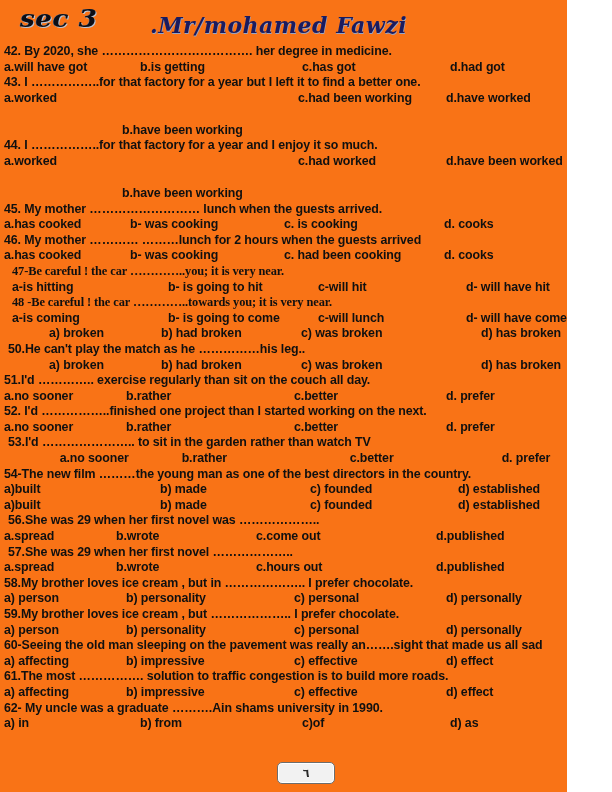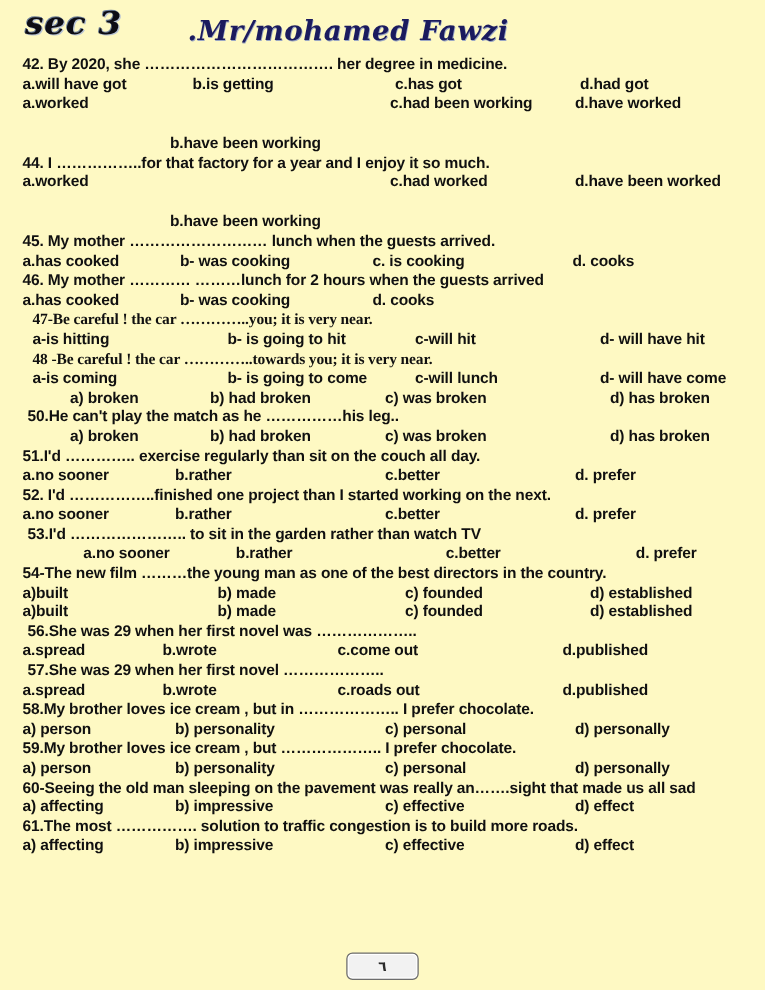--- a/index.html
+++ b/index.html
@@ -9,24 +9,24 @@
   body {
     width: 612px;
     height: 792px;
     background: #ffffff;
     font-family: "Liberation Sans", sans-serif;
     color: #111111;
     overflow: hidden;
     position: relative;
   }
   .page {
-    width: 612px;
+    width: 567px;
     height: 792px;
     position: relative;
-    background: #fef9c3;
+    background: #f97316;
   }
 
   
   .header {
     position: relative;
     height: 42px;
   }
   .sec-logo {
     position: absolute;
     left: 20px;
@@ -55,21 +55,21 @@
   }
 
   
   .content {
     position: absolute;
     left: 0;
     top: 44px;
     width: 612px;
   }
   .qblock {
-    padding: 0 10px 0 18px;
+    padding: 0 10px 0 4px;
   }
   .qline {
     font-size: 12.4px;
     font-weight: bold;
     line-height: 15.6px;
     white-space: nowrap;
     color: #101010;
     letter-spacing: -0.1px;
   }
   .qline.indent1 { padding-left: 8px; font-family: Liberation Serif, serif; }
@@ -163,20 +163,21 @@
       <div class="qline">42. By 2020, she ………………………………. her degree in medicine.</div>
       <div class="opts w-a">
         <span class="opt c0">a.will have got</span>
         <span class="opt c1">b.is getting</span>
         <span class="opt c2">c.has got</span>
         <span class="opt c3">d.had got</span>
       </div>
     </div>
 
     <div class="qblock">
+      <div class="qline">43. I ……………..for that factory for a year but I left it to find a better one.</div>
       <div class="opts w-b">
         <span class="opt c0">a.worked</span>
         <span class="opt c1">b.have been working</span>
         <span class="opt c2">c.had been working</span>
         <span class="opt c3">d.have worked</span>
       </div>
     </div>
 
     <div class="qblock">
       <div class="qline">44. I ……………..for that factory for a year and I enjoy it so much.</div>
@@ -196,20 +197,21 @@
         <span class="opt c2">c. is cooking</span>
         <span class="opt c3">d. cooks</span>
       </div>
     </div>
 
     <div class="qblock">
       <div class="qline">46. My mother ………… ………lunch for 2 hours when the guests arrived</div>
       <div class="opts w-c">
         <span class="opt c0">a.has cooked</span>
         <span class="opt c1">b- was cooking</span>
+        <span class="opt c2">c. had been cooking</span>
         <span class="opt c3">d. cooks</span>
       </div>
     </div>
 
     <div class="qblock">
       <div class="qline indent1">47-Be careful ! the car …………..you; it is very near.</div>
       <div class="opts indent1 w-d">
         <span class="opt c0">a-is hitting</span>
         <span class="opt c1">b- is going to hit</span>
         <span class="opt c2">c-will hit</span>
@@ -303,21 +305,21 @@
         <span class="opt c2">c.come out</span>
         <span class="opt c3">d.published</span>
       </div>
     </div>
 
     <div class="qblock">
       <div class="qline indent2">57.She was 29 when her first novel ………………..</div>
       <div class="opts w-e">
         <span class="opt c0">a.spread</span>
         <span class="opt c1">b.wrote</span>
-        <span class="opt c2">c.roads out</span>
+        <span class="opt c2">c.hours out</span>
         <span class="opt c3">d.published</span>
       </div>
     </div>
 
     <div class="qblock">
       <div class="qline">58.My brother loves ice cream , but in ……………….. I prefer chocolate.</div>
       <div class="opts w-f">
         <span class="opt c0">a) person</span>
         <span class="opt c1">b) personality</span>
         <span class="opt c2">c) personal</span>
@@ -349,20 +351,27 @@
       <div class="qline">61.The most ……………. solution to traffic congestion is to build more roads.</div>
       <div class="opts w-f">
         <span class="opt c0">a) affecting</span>
         <span class="opt c1">b) impressive</span>
         <span class="opt c2">c) effective</span>
         <span class="opt c3">d) effect</span>
       </div>
     </div>
 
     <div class="qblock">
+      <div class="qline">62- My uncle was a graduate ……….Ain shams university in 1990.</div>
+      <div class="opts w-a">
+        <span class="opt c0">a) in</span>
+        <span class="opt c1">b) from</span>
+        <span class="opt c2">c)of</span>
+        <span class="opt c3">d) as</span>
+      </div>
     </div>
 
   </div>
 
   <div class="footer">
     <div class="page-box">٦</div>
   </div>
 
 </div>
 

